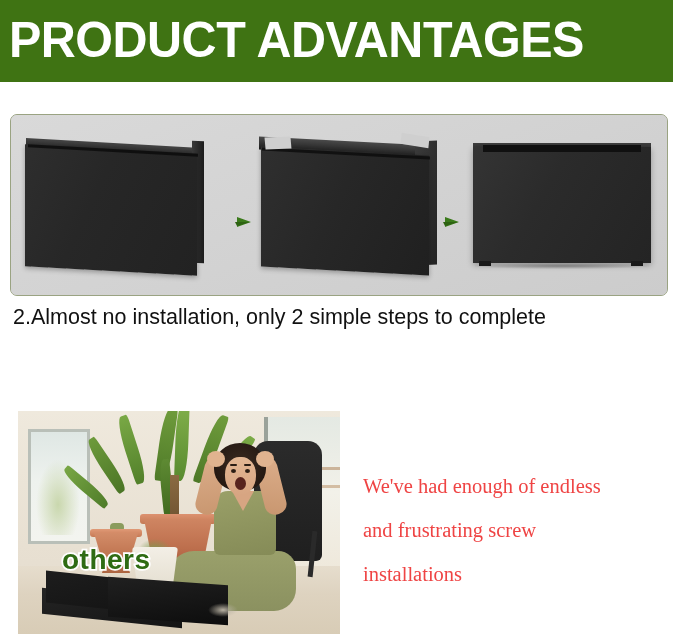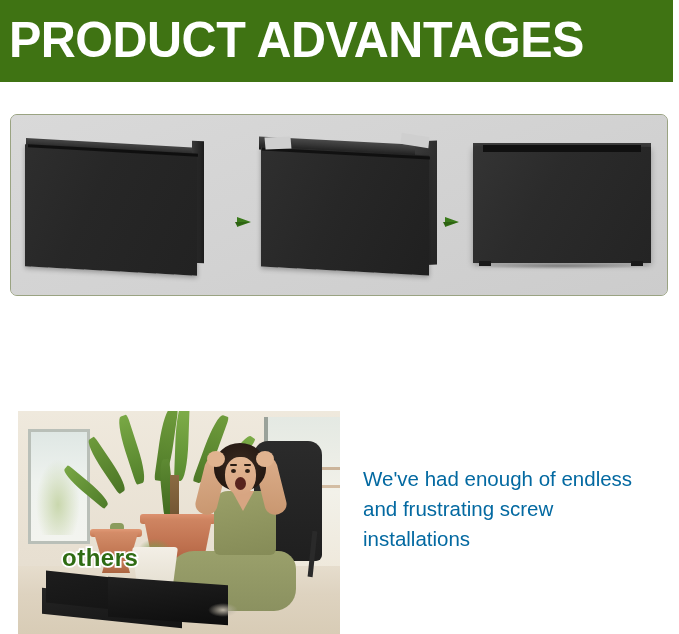--- a/index.html
+++ b/index.html
@@ -408,38 +408,38 @@
     left: 190px; top: 192px; width: 30px; height: 14px;
     background: radial-gradient(ellipse at center, #b9b2a3 0%, rgba(185,178,163,0) 70%);
   }
 
   .others-label {
     position: absolute;
     left: 62px;
     top: 546px;
     font-family: "Liberation Sans", sans-serif;
     font-weight: bold;
-    font-size: 24px;
+    font-size: 28px;
     line-height: 1;
     color: #2f6b13;
     -webkit-text-stroke: 3.5px #ffffff;
     paint-order: stroke fill;
     letter-spacing: 0.5px;
   }
 
   
   .side-text {
     position: absolute;
     left: 363px;
     top: 464px;
     width: 272px;
-    color: #0369a1;
-    font-family: Liberation Sans, sans-serif;
+    color: #ef4444;
+    font-family: Liberation Serif, serif;
     font-size: 20.5px;
-    line-height: 30px;
+    line-height: 44px;
   }
 </style>
 </head>
 <body>
 
 <div class="banner">
   <div class="banner-title">PRODUCT ADVANTAGES</div>
 </div>
 
 <div class="diagram-panel">
@@ -479,20 +479,21 @@
     <div class="s3-rim-outer"></div>
     <div class="s3-body"></div>
     <div class="s3-rim-inner"></div>
     <div class="s3-foot-l"></div>
     <div class="s3-foot-r"></div>
     <div class="s3-shadow"></div>
   </div>
 </div>
 
 <div class="bullets">
+  <div class="bullet-line">2.Almost no installation, only 2 simple steps to complete</div>
 </div>
 
 <div class="photo">
   <div class="ph-layer ph-wall"></div>
   <div class="ph-layer ph-win-r"></div>
   <div class="ph-layer ph-win-r-mull"></div>
   <div class="ph-layer ph-win-r-rail"></div>
   <div class="ph-layer ph-win-r-rail2"></div>
   <div class="ph-layer ph-win-l"></div>
   <div class="ph-layer ph-win-l-plant"></div>

